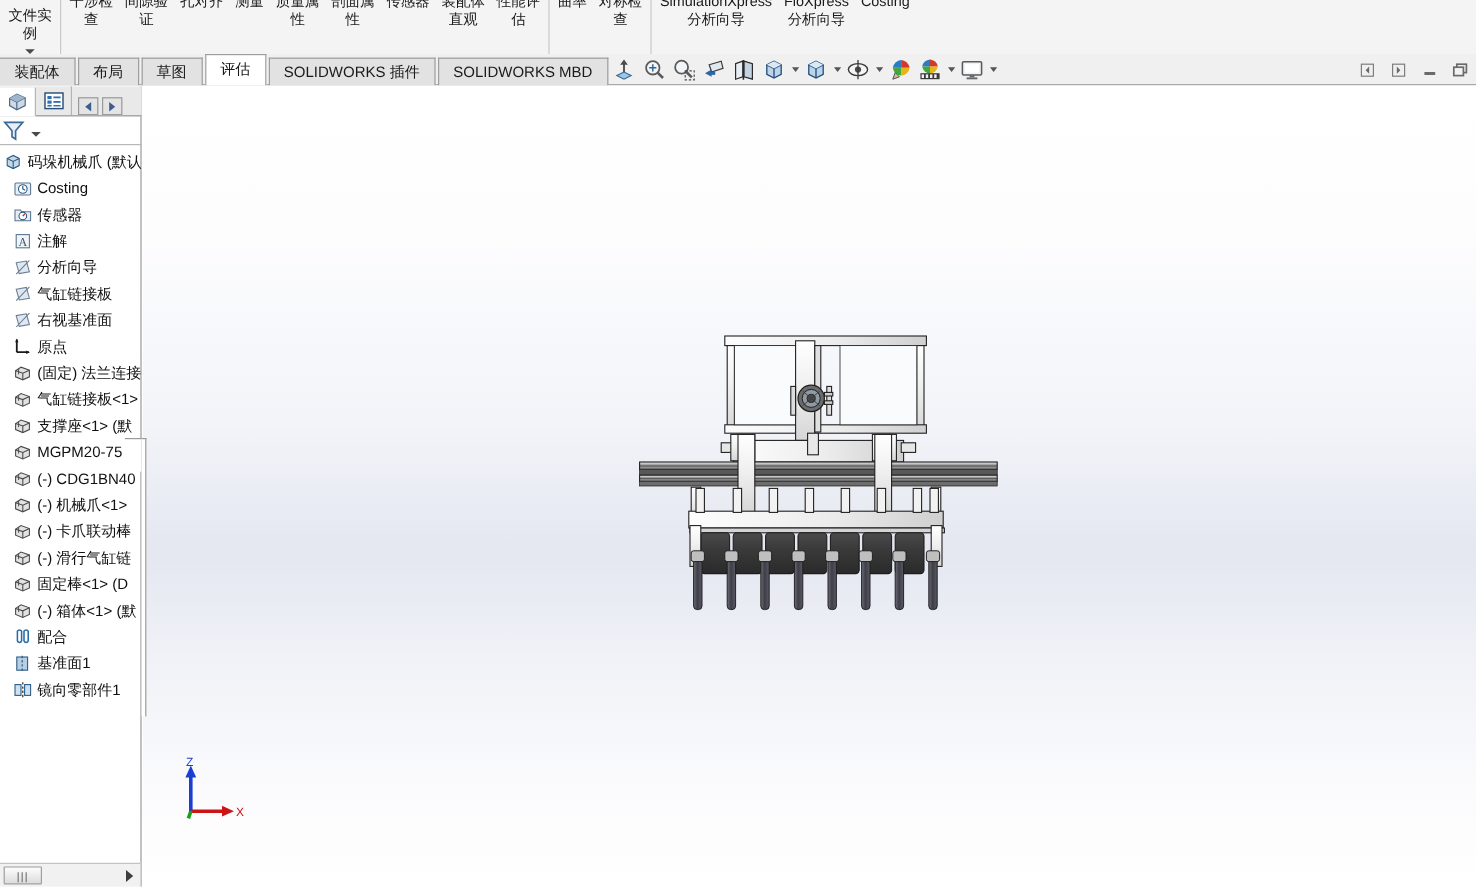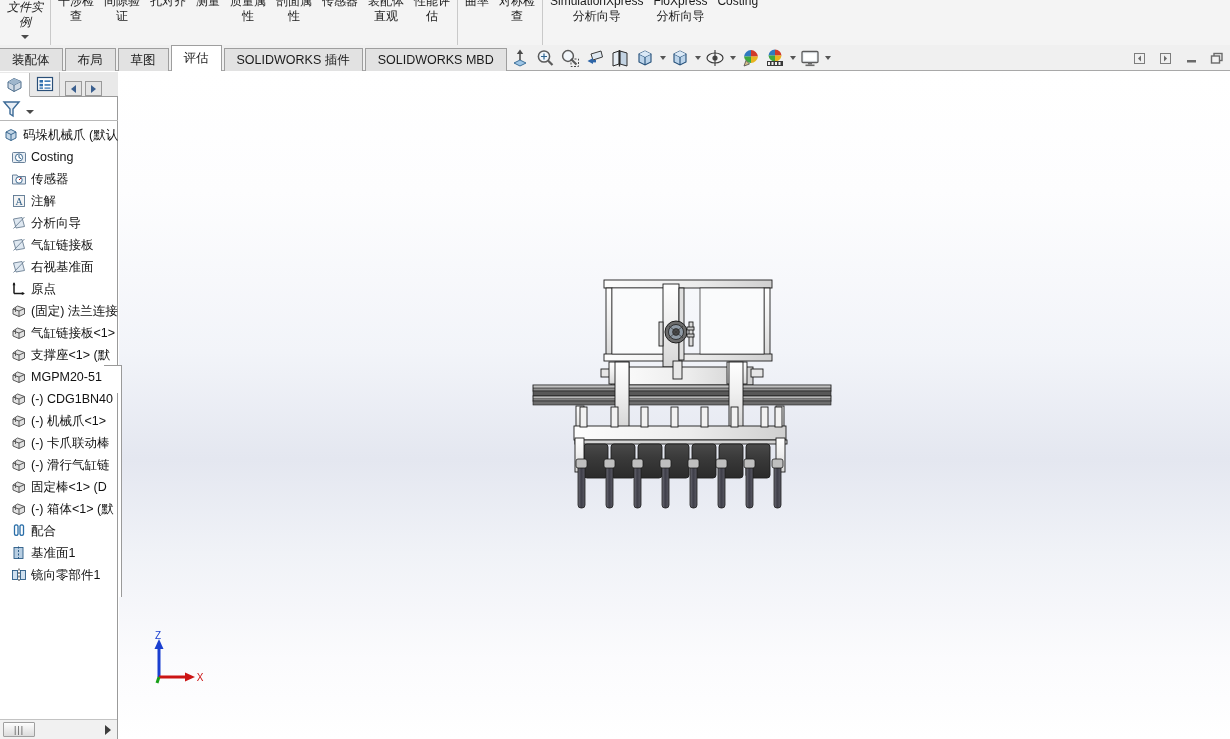--- a/index.html
+++ b/index.html
@@ -38,21 +38,21 @@
     margin-top: -6px;
   }
   .rb-label.en { font-size: 12px; }
   .rb-caret {
     width: 0; height: 0;
     border-left: 4px solid transparent;
     border-right: 4px solid transparent;
     border-top: 4px solid #4a4a4a;
     margin-top: 5px;
   }
-  .rb-item.with-caret { justify-content: center; font-style: italic; }
+  .rb-item.with-caret { justify-content: flex-end; }
 
   
   .tabrow {
     position: absolute; left: 0; top: 45px; width: 1230px; height: 26px;
     background: #f0f0f0;
     border-bottom: 1px solid #a8a8a8;
   }
   .tabs {
     position: absolute; left: 0; top: 0; display: flex; align-items: flex-end;
     height: 26px;
@@ -586,21 +586,21 @@
         </div>
         <div class="tnode lvl1">
           <span class="ti">
             <svg width="16" height="16" viewBox="0 0 16 16">
               <path d="M2 6 L6.5 3 L13.5 5.5 L13.5 11 L8 13.5 L2 11 Z" fill="#e2e2e2" stroke="#4a4a4a" stroke-width="0.9"></path>
               <path d="M2 6 L8 8 L13.5 5.5" fill="none" stroke="#4a4a4a" stroke-width="0.9"></path>
               <path d="M8 8 L8 13.5" fill="none" stroke="#4a4a4a" stroke-width="0.9"></path>
               <path d="M4.5 4.5 L4.5 9" stroke="#4a4a4a" stroke-width="0.8"></path>
             </svg>
           </span>
-          <span class="tlabel">MGPM20-51</span>
+          <span class="tlabel">MGPM20-75</span>
         </div>
         <div class="tnode lvl1">
           <span class="ti">
             <svg width="16" height="16" viewBox="0 0 16 16">
               <path d="M2 6 L6.5 3 L13.5 5.5 L13.5 11 L8 13.5 L2 11 Z" fill="#e2e2e2" stroke="#4a4a4a" stroke-width="0.9"></path>
               <path d="M2 6 L8 8 L13.5 5.5" fill="none" stroke="#4a4a4a" stroke-width="0.9"></path>
               <path d="M8 8 L8 13.5" fill="none" stroke="#4a4a4a" stroke-width="0.9"></path>
               <path d="M4.5 4.5 L4.5 9" stroke="#4a4a4a" stroke-width="0.8"></path>
             </svg>
           </span>

